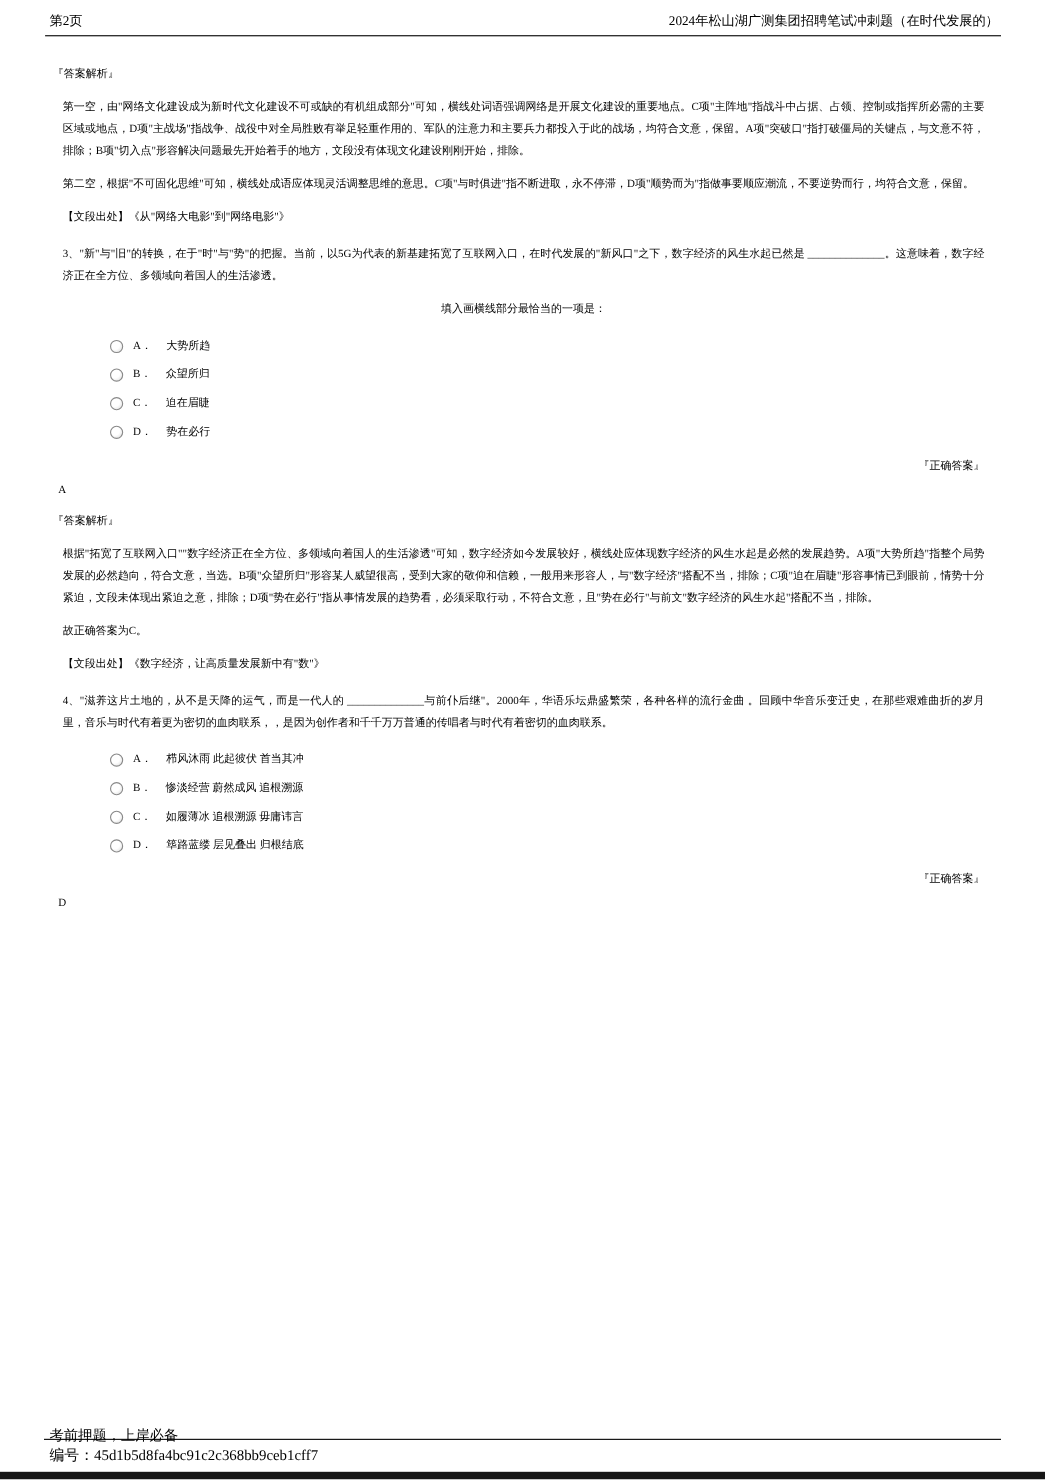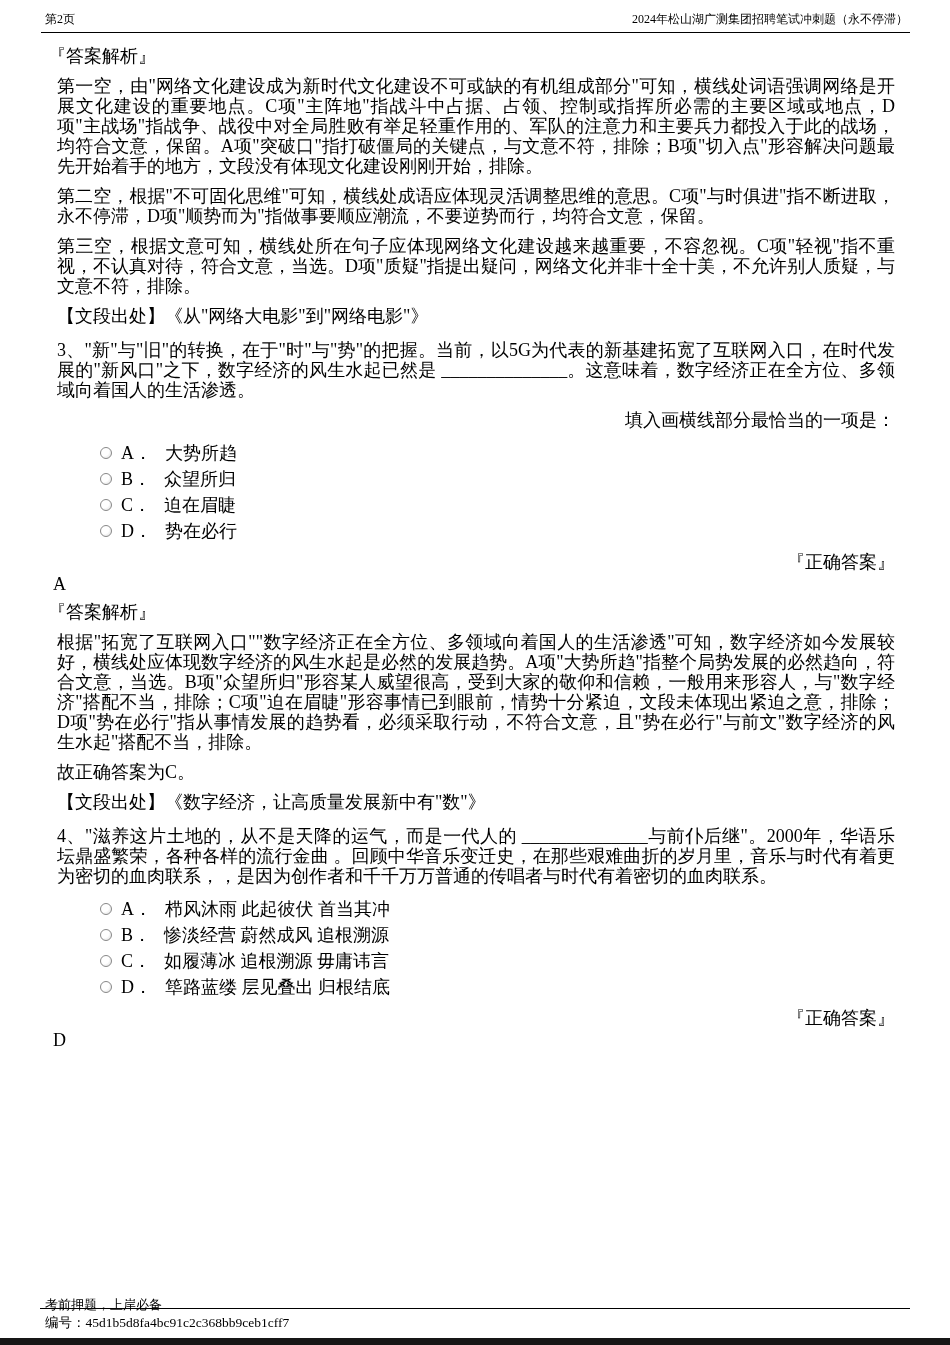--- a/index.html
+++ b/index.html
@@ -13,29 +13,29 @@
     position:absolute;top:11px;left:45px;right:42px;
     display:flex;justify-content:space-between;align-items:baseline;
     font-size:12px;
   }
   .header-rule{
     position:absolute;top:32px;left:41px;right:40px;height:0;
     border-top:1.6px solid #000;
   }
 
   .content{
-    position:absolute;top:46px;left:57px;width:838px;
-    font-size:18px;line-height:20px;text-align:justify;
+    position:absolute;top:58px;left:57px;width:838px;
+    font-size:10px;line-height:20px;text-align:justify;
   }
   .label{margin:0 0 10px -9px;text-align:left;}
   .para{margin:0 0 10px 0;}
   .conclusion{margin-top:5px;}
   .source{margin-bottom:10px;text-align:left;}
   .stem{margin-top:14px;}
-  .instruction{text-align:right;}
+  .instruction{text-align:center;}
 
   .options{margin:4px 0 6px 43px;}
   .option{display:flex;align-items:center;height:26px;text-align:left;}
   .radio{
     display:inline-block;width:10px;height:10px;flex:0 0 auto;
     border:1px solid #888;border-radius:50%;
     background:radial-gradient(circle at 35% 35%, #ffffff 45%, #d9d9d9 100%);
     margin-right:9px;
   }
   .opt-letter{margin-right:13px;}
@@ -58,30 +58,29 @@
     position:absolute;left:0;right:0;bottom:0;height:7px;background:#161616;
   }
 </style>
 </head>
 <body>
 
 <div class="page">
 
   <div class="header">
     <span>第2页</span>
-    <span>2024年松山湖广测集团招聘笔试冲刺题（永不停滞）</span>
+    <span>2024年松山湖广测集团招聘笔试冲刺题（在时代发展的）</span>
   </div>
   <div class="header-rule"></div>
 
   <div class="content">
 
     <p class="label">『答案解析』</p>
     <p class="para">第一空，由"网络文化建设成为新时代文化建设不可或缺的有机组成部分"可知，横线处词语强调网络是开展文化建设的重要地点。C项"主阵地"指战斗中占据、占领、控制或指挥所必需的主要区域或地点，D项"主战场"指战争、战役中对全局胜败有举足轻重作用的、军队的注意力和主要兵力都投入于此的战场，均符合文意，保留。A项"突破口"指打破僵局的关键点，与文意不符，排除；B项"切入点"形容解决问题最先开始着手的地方，文段没有体现文化建设刚刚开始，排除。</p>
     <p class="para">第二空，根据"不可固化思维"可知，横线处成语应体现灵活调整思维的意思。C项"与时俱进"指不断进取，永不停滞，D项"顺势而为"指做事要顺应潮流，不要逆势而行，均符合文意，保留。</p>
-    <p class="para">第三空，根据文意可知，横线处所在句子应体现网络文化建设越来越重要，不容忽视。C项"轻视"指不重视，不认真对待，符合文意，当选。D项"质疑"指提出疑问，网络文化并非十全十美，不允许别人质疑，与文意不符，排除。</p>
     <p class="para source">【文段出处】《从"网络大电影"到"网络电影"》</p>
 
     <p class="para stem">3、"新"与"旧"的转换，在于"时"与"势"的把握。当前，以5G为代表的新基建拓宽了互联网入口，在时代发展的"新风口"之下，数字经济的风生水起已然是 ______________。这意味着，数字经济正在全方位、多领域向着国人的生活渗透。</p>
     <p class="para instruction">填入画横线部分最恰当的一项是：</p>
 
     <div class="options">
       <div class="option">
         <span class="radio"></span>
         <span class="opt-letter">A．</span>
         <span class="opt-text">大势所趋</span>

